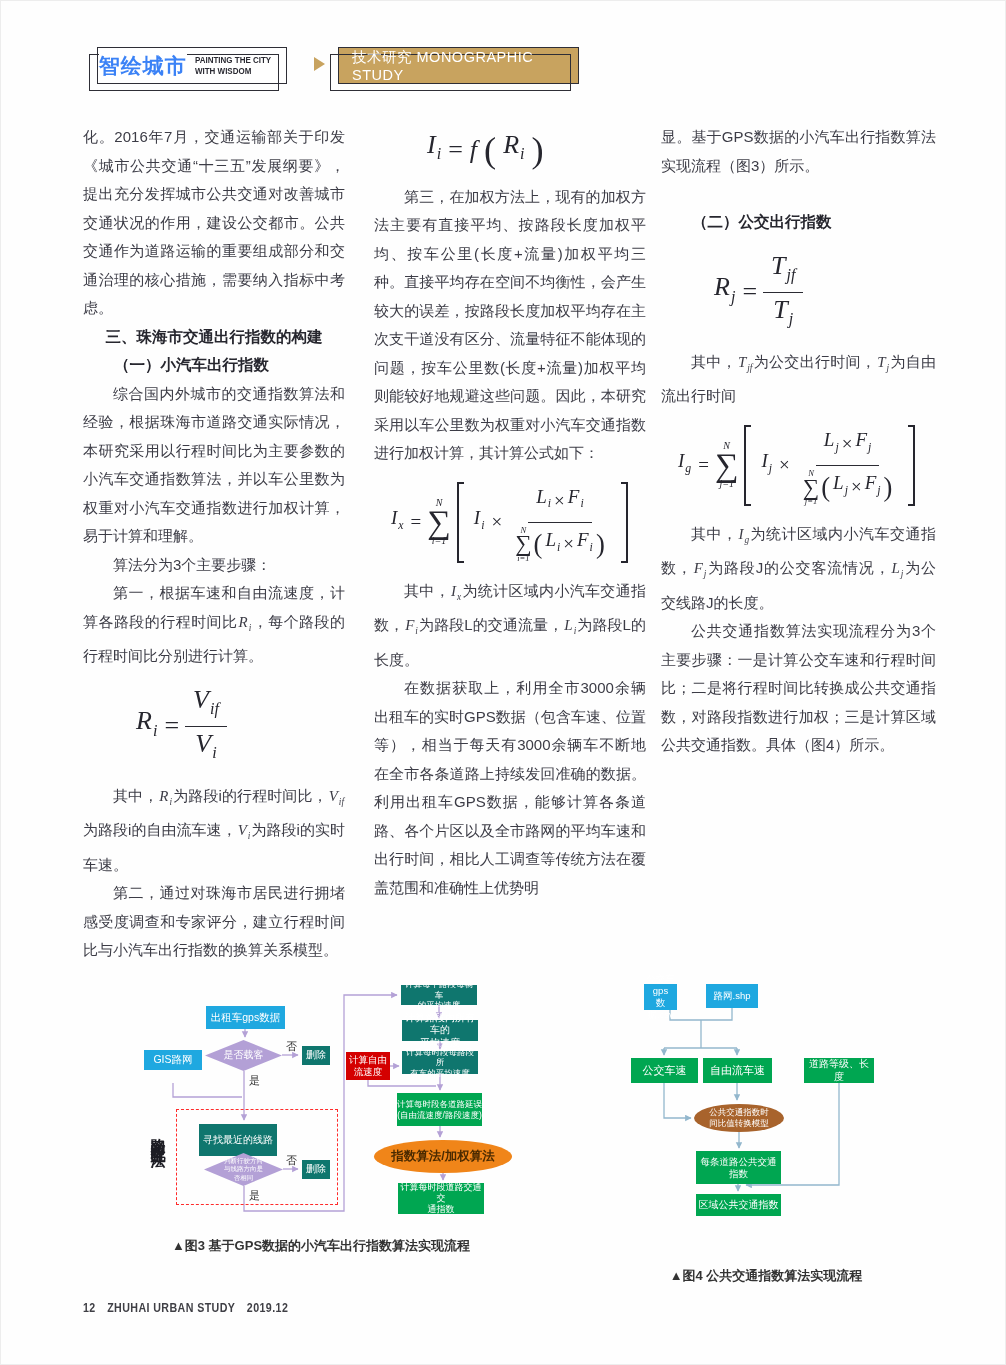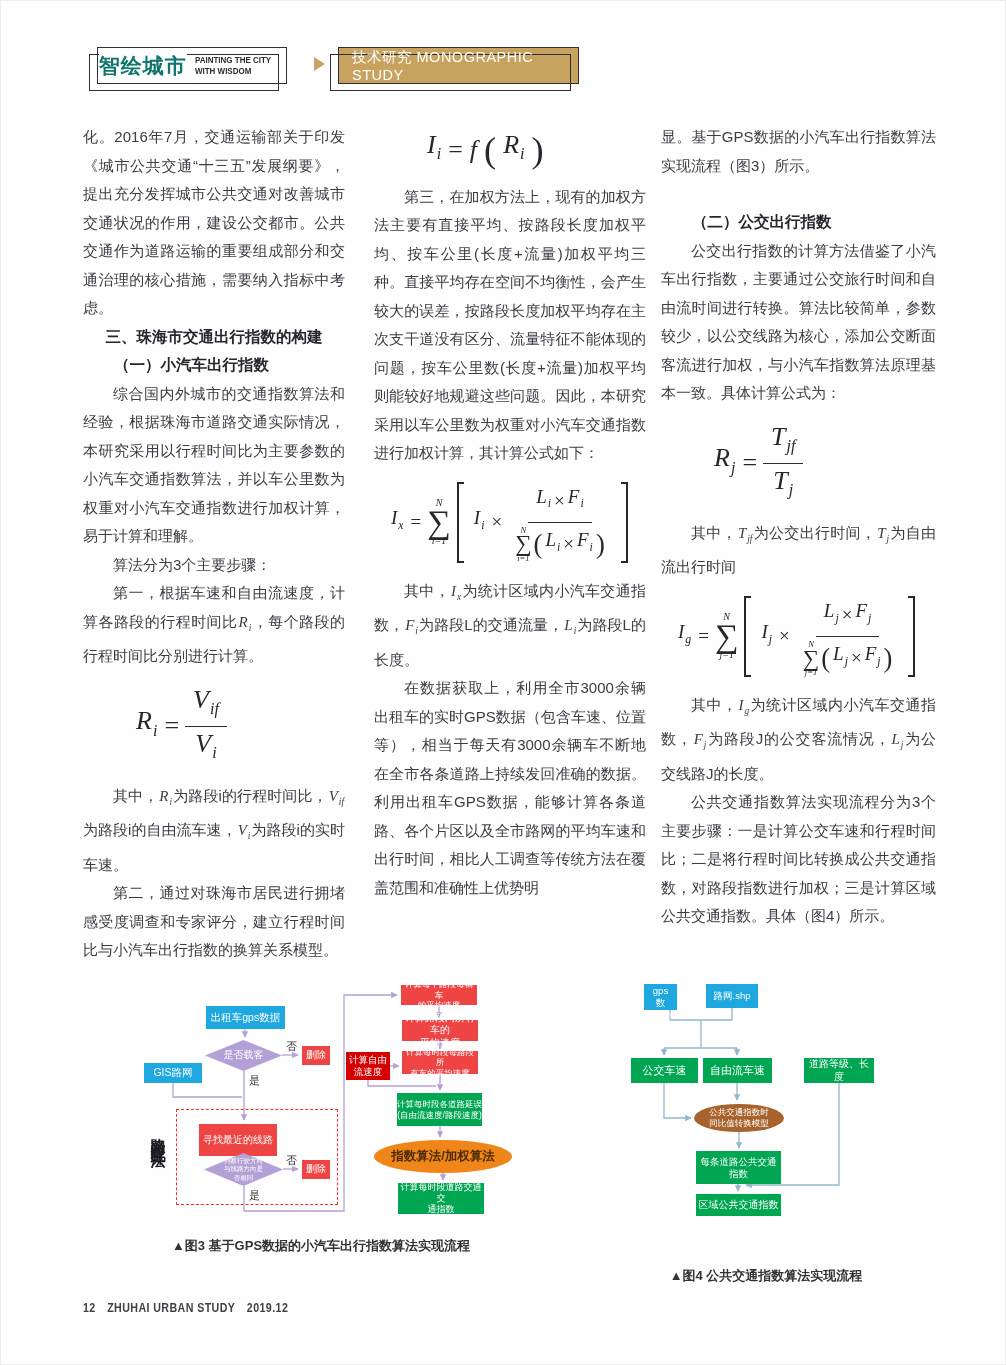--- a/index.html
+++ b/index.html
@@ -5,21 +5,21 @@
   html,body{margin:0;padding:0;background:#ffffff;}
   .page{position:relative;width:1006px;height:1365px;background:#fefefe;overflow:hidden;
         font-family:"Liberation Sans","DejaVu Sans",sans-serif;color:#3c3c46;
         border:1px solid #ededed;box-sizing:border-box;}
   
   .hdr-box{position:absolute;box-sizing:border-box;border:1.6px solid #2e2e36;background:#fff;}
   .hdr-box::before{content:"";position:absolute;left:-9px;top:6px;width:100%;height:100%;
         border:1px solid #2e2e36;z-index:0;}
   .brand{left:96px;top:46px;width:190px;height:37px;display:flex;align-items:center;
         justify-content:center;gap:8px;z-index:2;}
-  .brand-cn{font-size:21px;font-weight:bold;color:#0f766e;letter-spacing:1px;position:relative;z-index:2;background:#fff;}
+  .brand-cn{font-size:21px;font-weight:bold;color:#3b82f6;letter-spacing:1px;position:relative;z-index:2;background:#fff;}
   .brand-en{font-size:9.5px;font-weight:bold;color:#2a2a32;line-height:10.5px;letter-spacing:0;
         transform:scaleX(0.84);transform-origin:left;position:relative;z-index:2;background:#fff;}
   .hdr-arrow{position:absolute;left:313px;top:56px;width:0;height:0;border-top:7px solid transparent;
         border-bottom:7px solid transparent;border-left:11px solid #c8a35f;}
   .section-box{left:337px;top:46px;width:241px;height:37px;background:#c8a35f;display:flex;
         align-items:center;padding-left:13px;z-index:2;}
   .section-box::before{background:transparent;}
   .section-label{color:#ffffff;font-size:14.5px;letter-spacing:0.5px;position:relative;z-index:2;}
   
   .col{position:absolute;top:122px;font-size:15px;line-height:28.5px;text-align:justify;}
@@ -49,21 +49,21 @@
   .bk-l{border-right:0;margin-right:3px;}
   .bk-r{border-left:0;margin-left:3px;}
   .eqs{font-family:"Liberation Serif",serif;font-style:normal;}
   
   .fig{position:absolute;}
   .fig3{left:85px;top:978px;width:470px;height:250px;}
   .fig4{left:620px;top:978px;width:290px;height:250px;}
   .node{position:absolute;display:flex;align-items:center;justify-content:center;text-align:center;
         color:#fff;white-space:pre-line;box-sizing:border-box;line-height:1.25;}
   .nb{background:#1fa8e0;}          
-  .np{background:#ef4444;}          
+  .np{background:#0f766e;}          
   .nr{background:#d40000;}          
   .ng{background:#00a651;}          
   .diamond{background:#b3a0d6;clip-path:polygon(50% 0,100% 50%,50% 100%,0 50%);}
   .ellipse3{background:#f08519;border-radius:50%;color:#4a2a00;font-weight:bold;}
   .ellipse4{background:#a8632c;border-radius:50%;color:#fff;}
   .dashed-rect{position:absolute;border:1.6px dashed #ff2a2a;}
   .vlabel{position:absolute;writing-mode:vertical-rl;font-weight:bold;color:#1d1d24;
         font-size:15px;letter-spacing:3px;}
   .yn{position:absolute;color:#333;font-size:11px;}
   .fig svg{position:absolute;left:0;top:0;}
@@ -156,21 +156,20 @@
       </span>
       <span class="bk bk-r"></span>
     </div>
     <p class="ind">其中，<span class="fv">I<sub>x</sub></span>为统计区域内小汽车交通指数，<span class="fv">F<sub>i</sub></span>为路段L的交通流量，<span class="fv">L<sub>i</sub></span>为路段L的长度。</p>
     <p class="ind">在数据获取上，利用全市3000余辆出租车的实时GPS数据（包含车速、位置等），相当于每天有3000余辆车不断地在全市各条道路上持续发回准确的数据。利用出租车GPS数据，能够计算各条道路、各个片区以及全市路网的平均车速和出行时间，相比人工调查等传统方法在覆盖范围和准确性上优势明</p>
   </div>
 
   <div class="col c3">
     <p>显。基于GPS数据的小汽车出行指数算法实现流程（图3）所示。</p>
     <p class="h2" style="margin-top:28px">（二）公交出行指数</p>
-    <p class="ind">公交出行指数的计算方法借鉴了小汽车出行指数，主要通过公交旅行时间和自由流时间进行转换。算法比较简单，参数较少，以公交线路为核心，添加公交断面客流进行加权，与小汽车指数算法原理基本一致。具体计算公式为：</p>
     <div class="formula f-simple">
       <span class="fv"><span>R</span><sub>j</sub></span>
       <span class="eqs">=</span>
       <span class="frac">
         <span class="num">
             <span class="fv"><span>T</span><sub>jf</sub></span>
           </span>
         <span class="den">
             <span class="fv"><span>T</span><sub>j</sub></span>
           </span>
@@ -233,21 +232,21 @@
         <path d="M304,87 L313,87" marker-end="url(#a3)"></path>
         <path d="M282,101 L282,107 L350,107"></path>
         <path d="M354,95 L354,111" marker-end="url(#a3)"></path>
         <path d="M354,147 L354,158" marker-end="url(#a3)"></path>
         <path d="M357,194 L357,201" marker-end="url(#a3)"></path>
       </g>
     </svg>
     <div class="dashed-rect" style="left:90px;top:130px;width:160px;height:94px;"></div>
     <div class="vlabel" style="left:62px;top:147px;">路网匹配算法</div>
     <div class="node nb" style="left:120px;top:27px;width:79px;height:23px;font-size:10.5px;">出租车gps数据</div>
-    <div class="node nb" style="left:58px;top:84px;width:58px;height:20px;font-size:10.5px;">GIS路网</div>
+    <div class="node nb" style="left:58px;top:71px;width:58px;height:20px;font-size:10.5px;">GIS路网</div>
     <div class="node diamond" style="left:119px;top:61px;width:77px;height:31px;font-size:10px;">是否载客</div>
     <div class="node np" style="left:216px;top:67px;width:28px;height:19px;font-size:10px;">删除</div>
     <div class="yn" style="left:200px;top:60px;">否</div>
     <div class="yn" style="left:163px;top:94px;">是</div>
     <div class="node np" style="left:113px;top:145px;width:78px;height:32px;font-size:10px;">寻找最近的线路</div>
     <div class="node diamond" style="left:118px;top:174px;width:79px;height:33px;font-size:6.5px;">判断行驶方向
 与线路方向是
 否相同</div>
     <div class="node np" style="left:216px;top:181px;width:28px;height:19px;font-size:10px;">删除</div>
     <div class="yn" style="left:200px;top:174px;">否</div>

